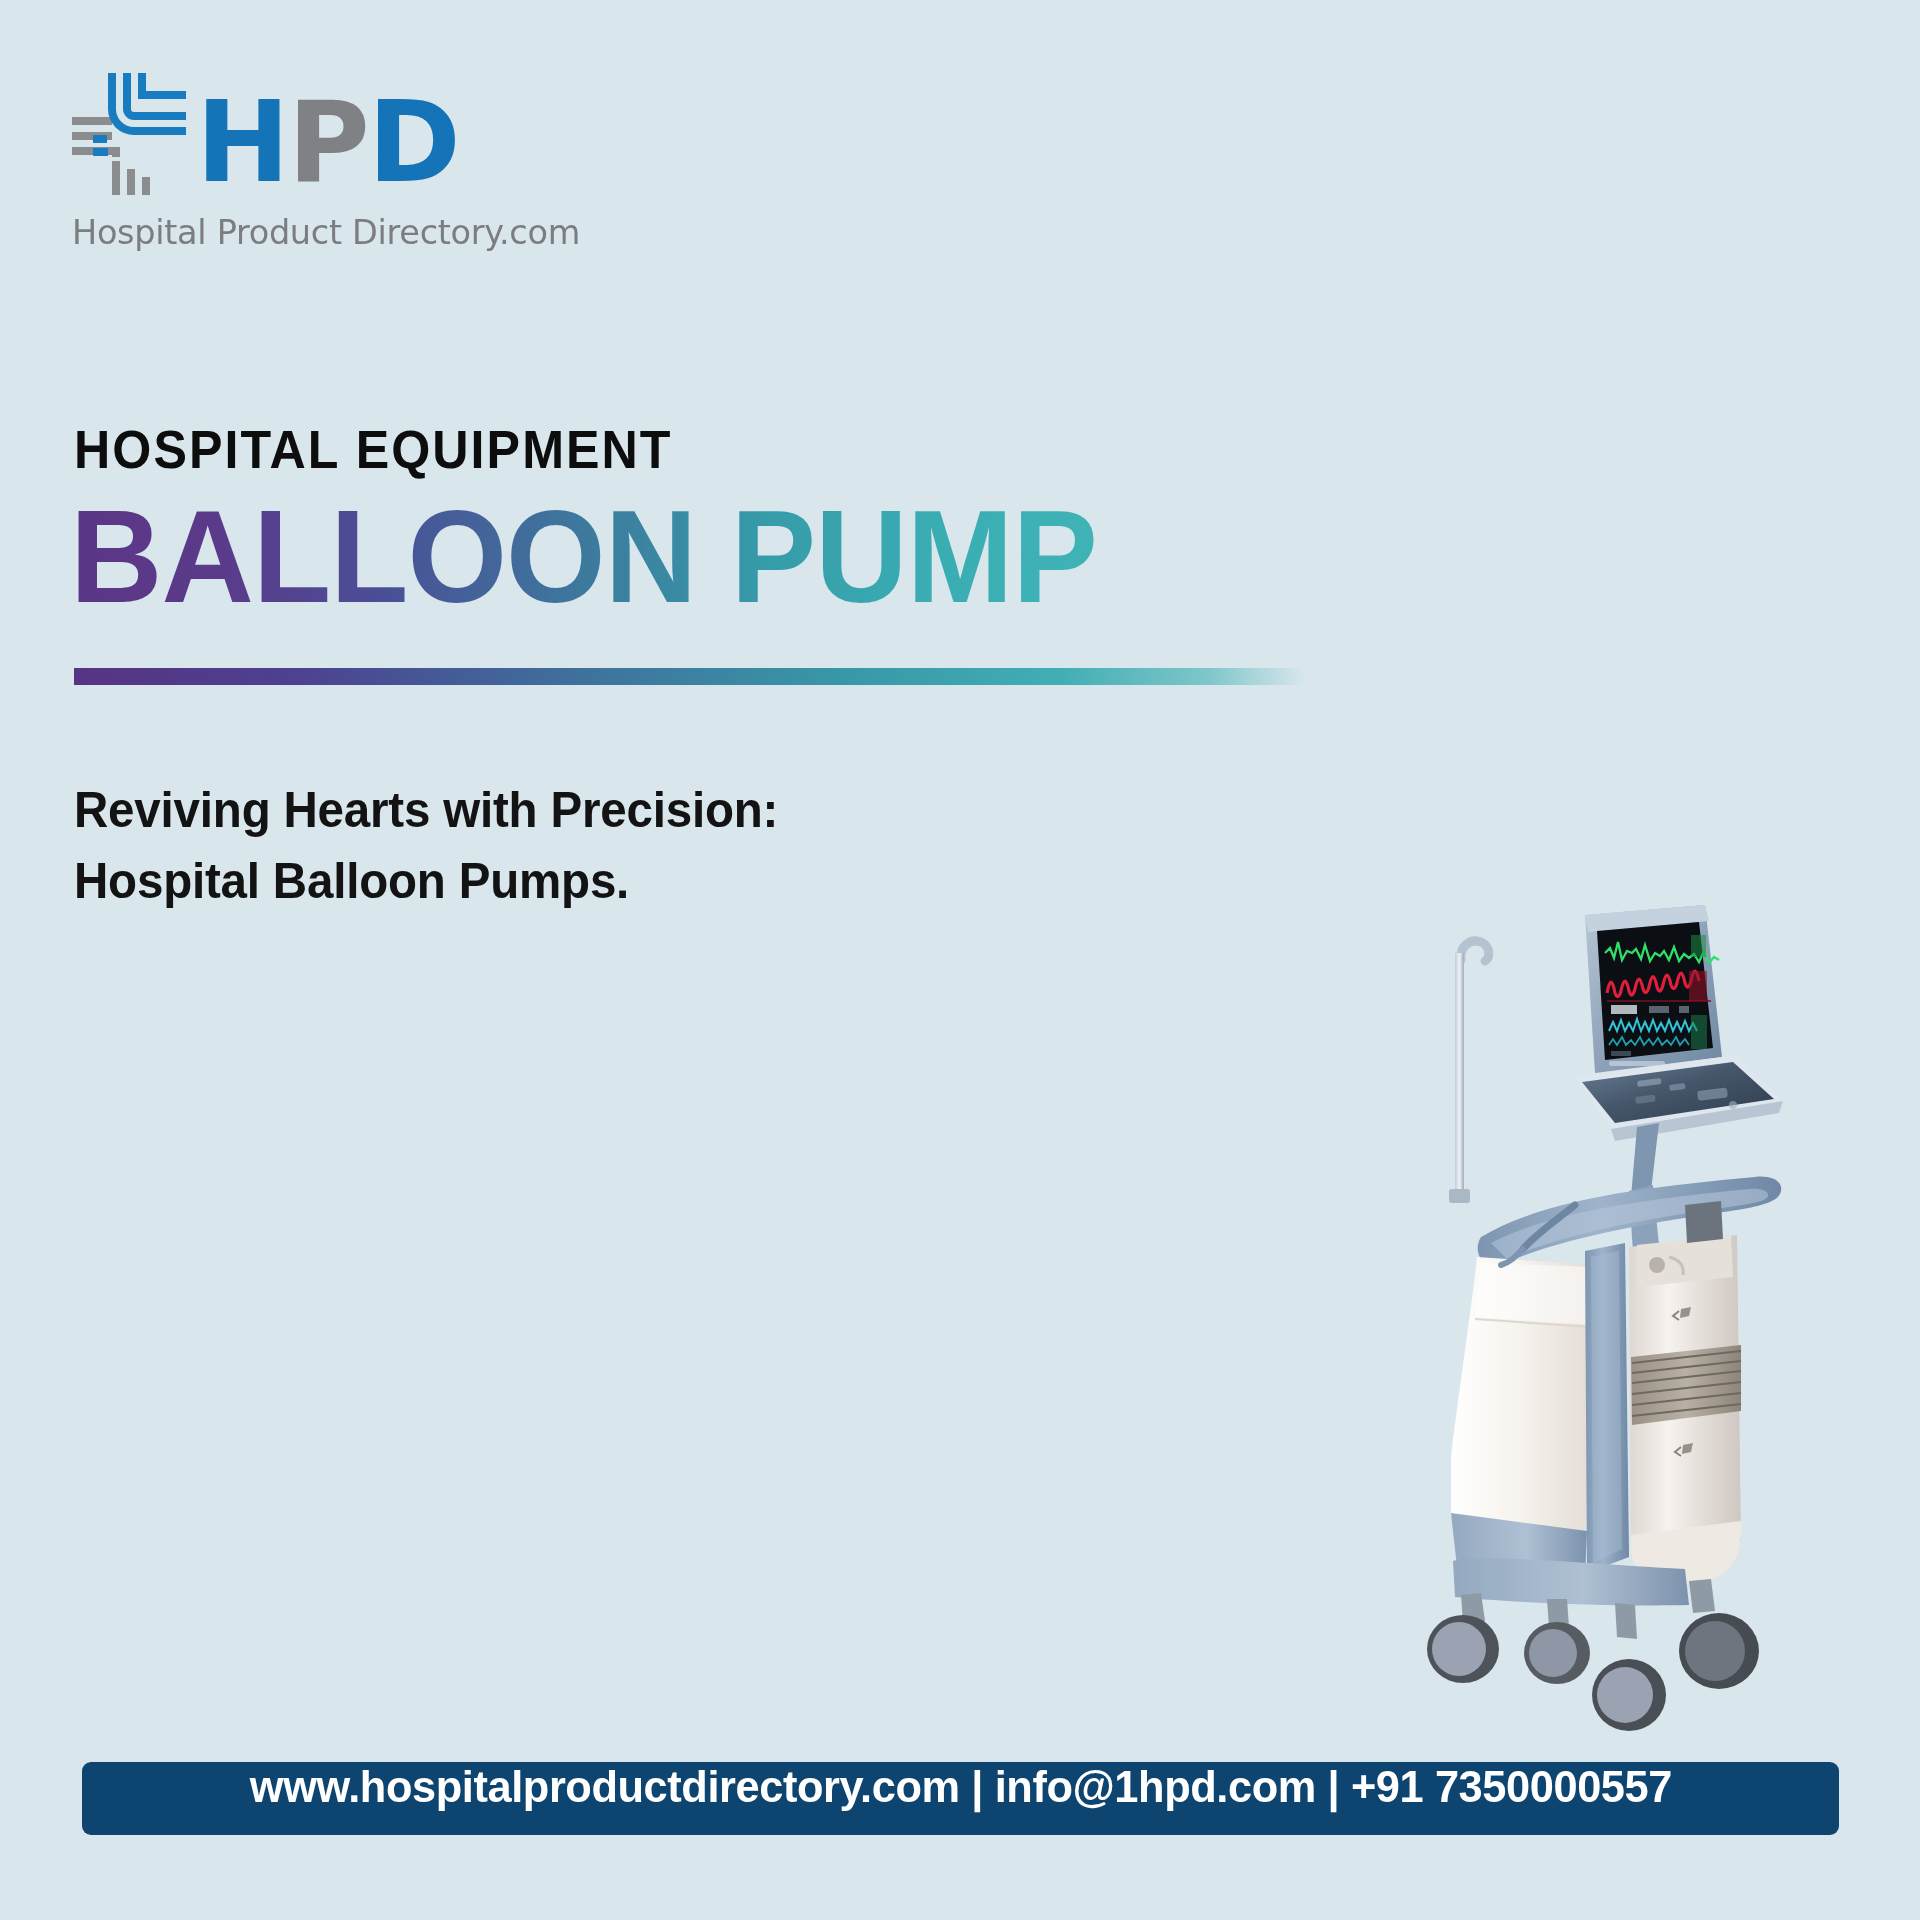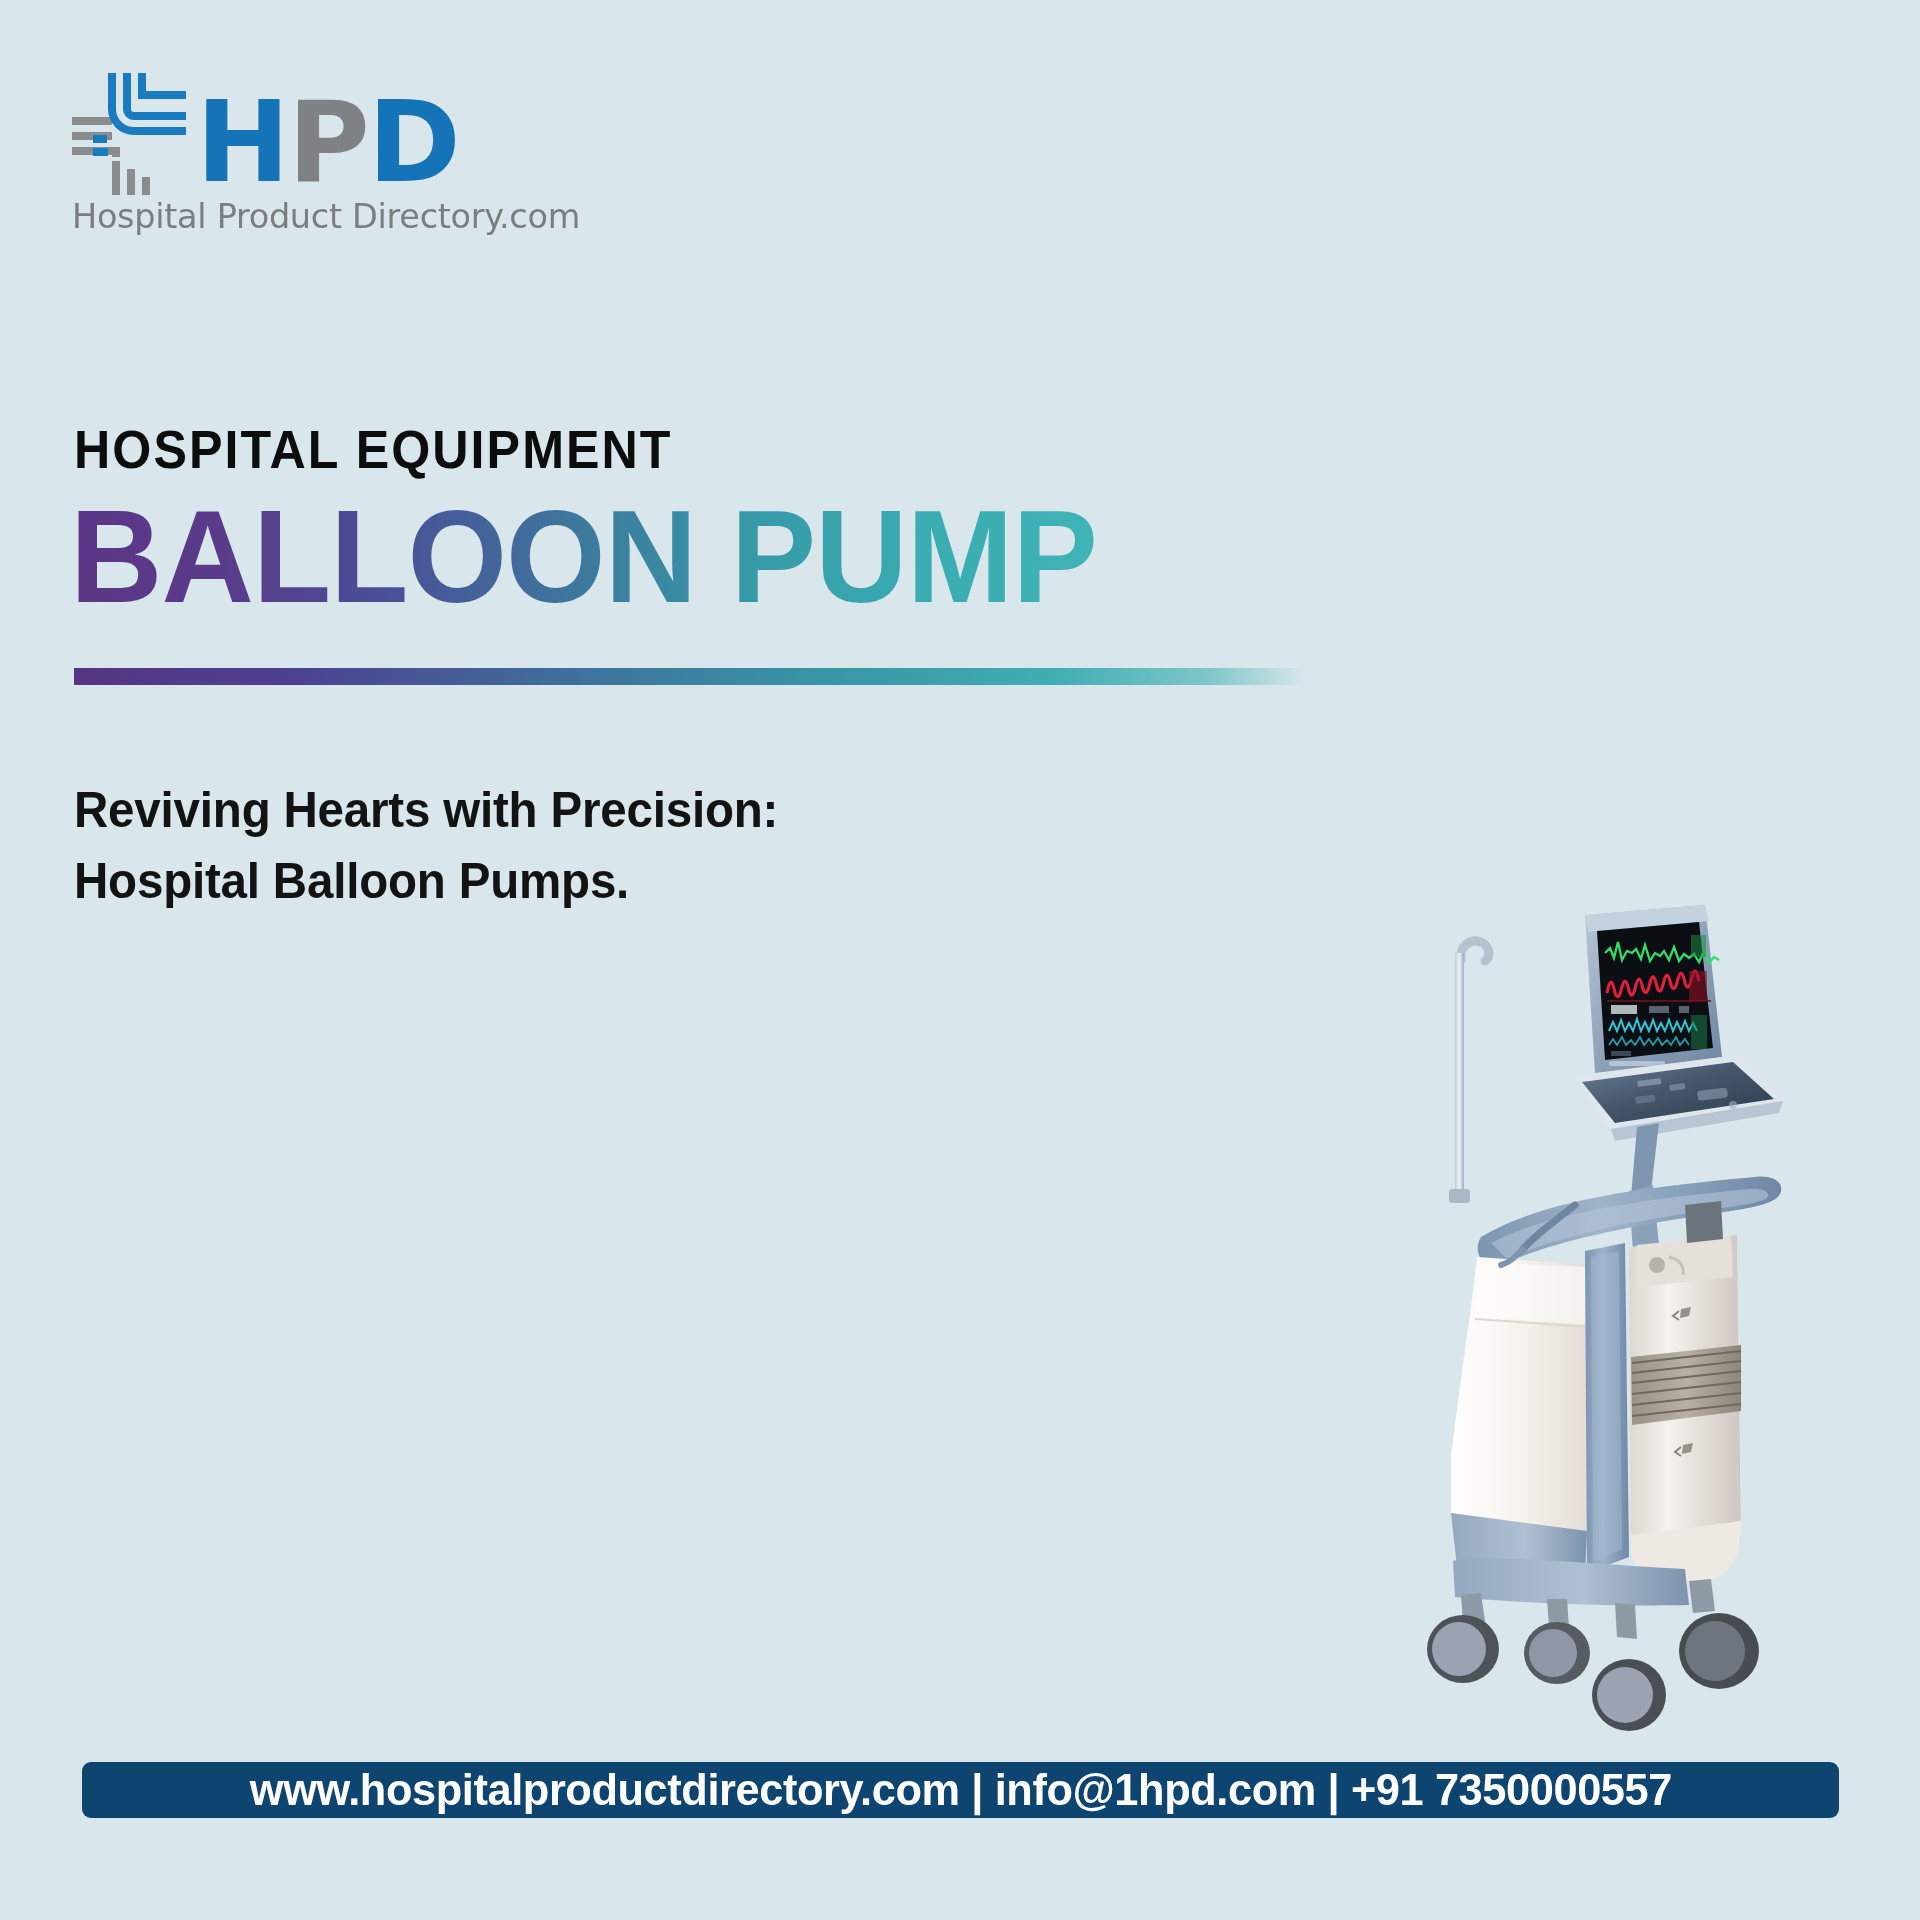--- a/index.html
+++ b/index.html
@@ -60,21 +60,21 @@
   }
   .lw-h { color: #1573b8; }
   .lw-p { color: #808184; }
   .lw-d { color: #1573b8; }
 
   .logo-tagline {
     font-family: "DejaVu Sans", sans-serif;
     font-size: 33.5px;
     color: #7c7d80;
     letter-spacing: -0.3px;
-    margin-top: 2px;
+    margin-top: 18px;
     white-space: nowrap;
   }
 
   
   .kicker {
     position: absolute;
     left: 74px;
     top: 418px;
     font-family: "Liberation Sans", sans-serif;
     font-size: 54px;
@@ -153,25 +153,24 @@
     height: 860px;
   }
   .device svg { display: block; width: 560px; height: 860px; }
 
   
   .footer-bar {
     position: absolute;
     left: 82px;
     top: 1762px;
     width: 1757px;
-    height: 56px;
+    height: 73px;
     background: #0e4570;
     border-radius: 9px;
     display: flex;
-    align-items: center;
     justify-content: center;
   }
   .footer-text {
     font-family: "Liberation Sans", sans-serif;
     font-size: 44px;
     font-weight: bold;
     color: #ffffff;
     letter-spacing: -0.4px;
     white-space: nowrap;
     transform: scaleX(0.985);

